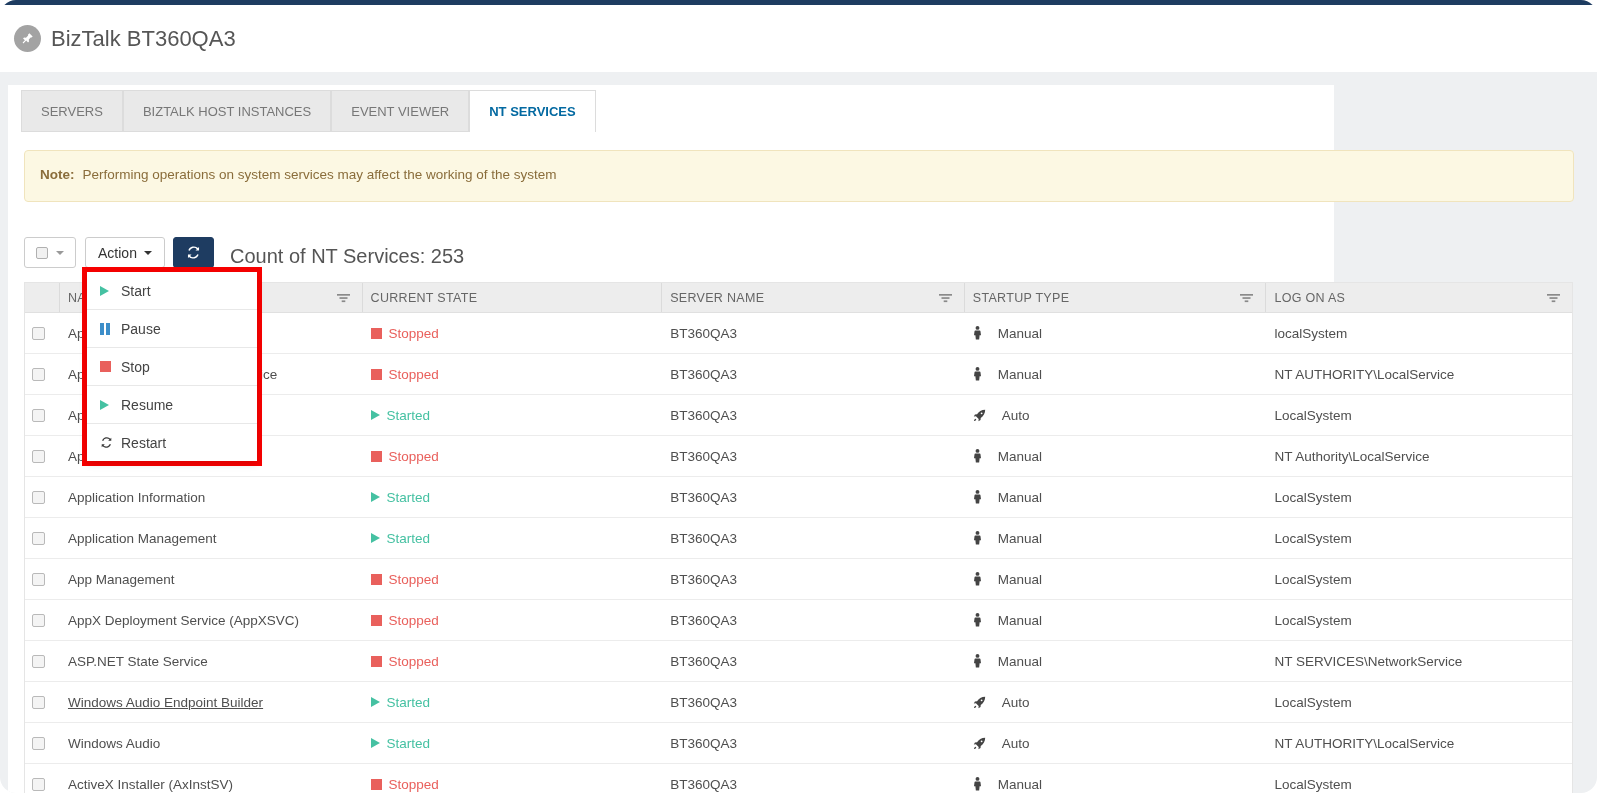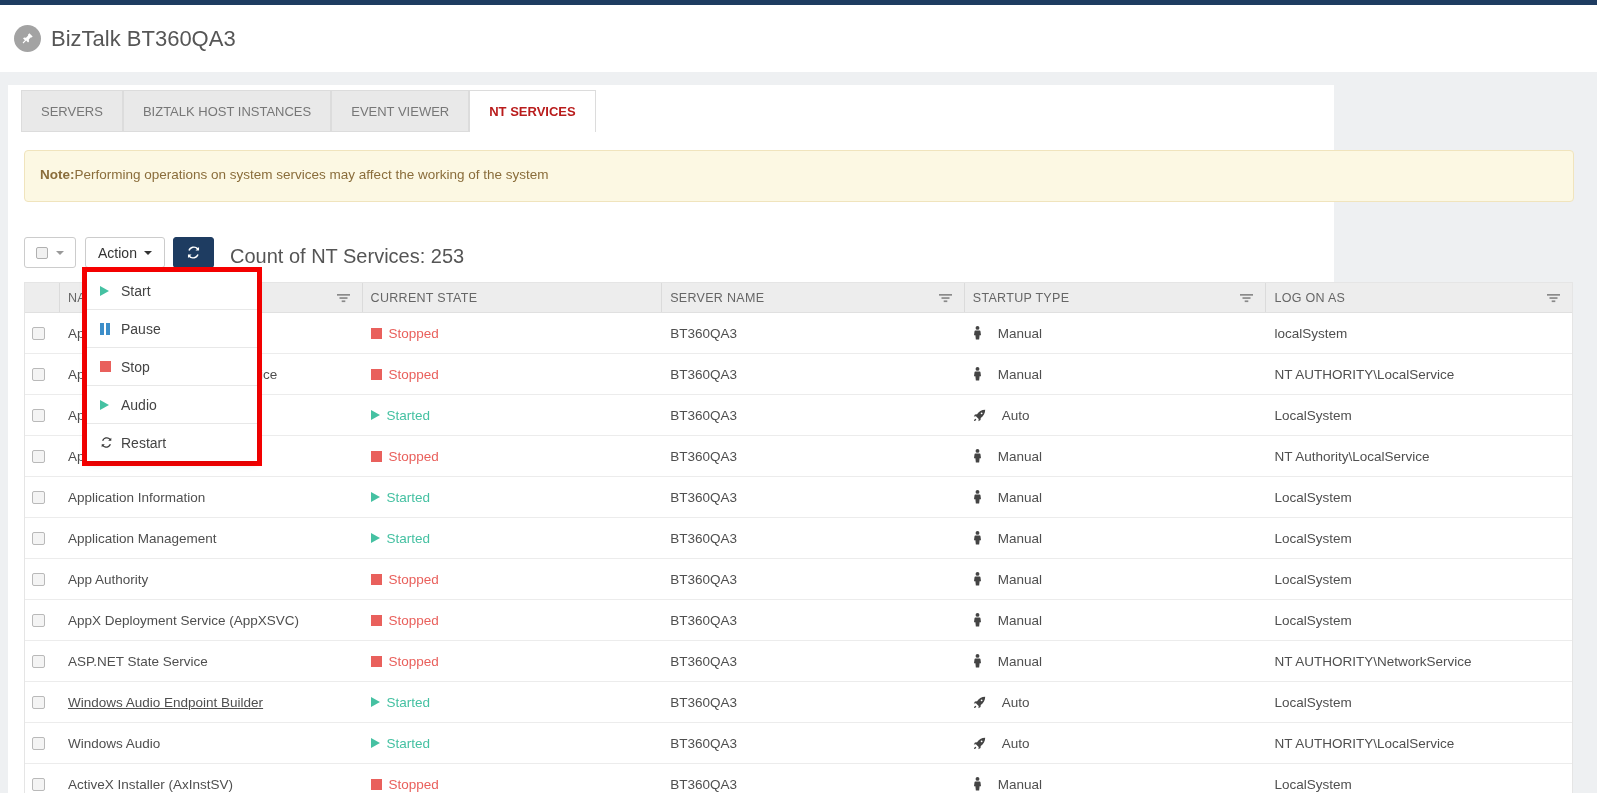--- a/index.html
+++ b/index.html
@@ -1,32 +1,32 @@
 <!DOCTYPE html>
 <html><head>
 <meta charset="utf-8">
 <style>
   html,body{margin:0;padding:0;}
   body{font-family:"Liberation Sans",sans-serif;background:#fff;}
-  .screen{position:relative;width:1597px;height:793px;overflow:hidden;background:#fff;}
+  .screen{position:relative;width:1597px;height:793px;overflow:hidden;background:#fff;border-radius:16px;}
 
   .topbar{height:5px;background:#1e3c61;}
   .header{height:67px;display:flex;align-items:center;padding-left:14px;background:#fff;}
   .app-icon{width:27px;height:27px;border-radius:50%;background:#a3a3a3;display:flex;align-items:center;justify-content:center;margin-right:10px;flex:0 0 auto;}
   .app-title{font-size:22px;color:#565656;}
 
   .page{position:absolute;top:72px;left:0;right:0;bottom:0;background:#eef0f2;}
   .panel{position:absolute;left:8px;top:13px;width:1326px;bottom:0;background:#fff;}
 
   .tabs{position:absolute;top:5px;left:13px;display:flex;}
   .tab{box-sizing:border-box;padding:13px 19px 12px;font-size:13px;color:#777;background:#e9e9e9;border:1px solid #dcdcdc;cursor:pointer;white-space:nowrap;}
-  .tab.active{background:#fff;color:#b91c1c;font-weight:bold;border-bottom:none;padding-bottom:13px;}
+  .tab.active{background:#fff;color:#0369a1;font-weight:bold;border-bottom:none;padding-bottom:13px;}
 
   .note{position:absolute;left:16px;width:1550px;top:65px;height:52px;box-sizing:border-box;background:#fcf8e3;border:1px solid #f0e4bd;border-radius:4px;padding:16px 15px;font-size:13.5px;color:#8a6d3b;}
-  .note b{margin-right:0;}
+  .note b{margin-right:8px;}
 
   .toolbar{position:absolute;top:152px;left:16px;height:31px;display:flex;align-items:center;}
   .btn{box-sizing:border-box;height:31px;background:#fff;border:1px solid #ccc;border-radius:3px;display:flex;align-items:center;justify-content:center;cursor:pointer;}
   .select-btn{width:52px;margin-right:9px;}
   .cb{width:12px;height:12px;border:1px solid #b0b0b0;background:#f1f1f1;border-radius:2px;box-sizing:border-box;}
   .caret{width:0;height:0;border-left:4px solid transparent;border-right:4px solid transparent;border-top:4px solid #999;margin-left:8px;}
   .action-btn{width:80px;font-size:14px;color:#333;margin-right:8px;}
   .action-btn .caret{border-top-color:#333;margin-left:7px;}
   .refresh-btn{width:41px;background:#1e3c61;border-color:#1e3c61;color:#fff;}
   .refresh-btn svg{width:15px;height:15px;}
@@ -275,21 +275,21 @@
                   </svg>
                 </span>
                 <span>Manual</span>
               </div>
               <div class="td" style="width: 306px;">LocalSystem</div>
             </div>
             <div class="tr">
               <div class="td check" style="width: 35px;">
                 <div class="row-cb"></div>
               </div>
-              <div class="td" style="width: 303px;">App Authority</div>
+              <div class="td" style="width: 303px;">App Management</div>
               <div class="td state stopped" style="width: 300px;">
                 <span class="sq"></span>
                 <span>Stopped</span>
               </div>
               <div class="td" style="width: 303px;">BT360QA3</div>
               <div class="td startup" style="width: 302px;">
                 <span style="display: flex; color: rgb(68, 68, 68); margin-right: 8px;">
                   <svg viewBox="0 0 10 16" width="9" height="14" fill="currentColor">
                     <circle cx="5" cy="2.2" r="2.2"></circle>
                     <path d="M2.6 5h4.8c.6 0 1 .4 1 .9l.6 4.6H7.4l-.5 5H3.1l-.5-5H1l.6-4.6c0-.5.4-.9 1-.9z"></path>
@@ -332,21 +332,21 @@
               <div class="td" style="width: 303px;">BT360QA3</div>
               <div class="td startup" style="width: 302px;">
                 <span style="display: flex; color: rgb(68, 68, 68); margin-right: 8px;">
                   <svg viewBox="0 0 10 16" width="9" height="14" fill="currentColor">
                     <circle cx="5" cy="2.2" r="2.2"></circle>
                     <path d="M2.6 5h4.8c.6 0 1 .4 1 .9l.6 4.6H7.4l-.5 5H3.1l-.5-5H1l.6-4.6c0-.5.4-.9 1-.9z"></path>
                   </svg>
                 </span>
                 <span>Manual</span>
               </div>
-              <div class="td" style="width: 306px;">NT AUTHORITY\NetworkService</div>
+              <div class="td" style="width: 306px;">NT SERVICES\NetworkService</div>
             </div>
             <div class="tr">
               <div class="td check" style="width: 35px;">
                 <div class="row-cb"></div>
               </div>
               <div class="td" style="width: 303px; text-decoration: underline;">Windows Audio Endpoint Builder</div>
               <div class="td state started" style="width: 300px;">
                 <span class="tri"></span>
                 <span>Started</span>
               </div>
@@ -428,21 +428,21 @@
           <div class="menu-item">
             <span class="mi-icon" style="color: rgb(233, 96, 92);">
               <span class="sq"></span>
             </span>
             <span>Stop</span>
           </div>
           <div class="menu-item">
             <span class="mi-icon" style="color: rgb(69, 193, 162);">
               <span class="tri"></span>
             </span>
-            <span>Audio</span>
+            <span>Resume</span>
           </div>
           <div class="menu-item">
             <span class="mi-icon" style="color: rgb(58, 58, 58);">
               <span style="display: flex;">
                 <svg viewBox="0 0 16 16" fill="currentColor" width="13" height="13">
                   <path d="M13.9 2.1v3.8h-3.8l1.5-1.5a4.6 4.6 0 0 0-7.6 1.8l-1.5-.6A6.2 6.2 0 0 1 12.7 3.3zM2.1 13.9v-3.8h3.8L4.4 11.6a4.6 4.6 0 0 0 7.6-1.8l1.5.6a6.2 6.2 0 0 1-10.2 2.3z"></path>
                 </svg>
               </span>
             </span>
             <span>Restart</span>

